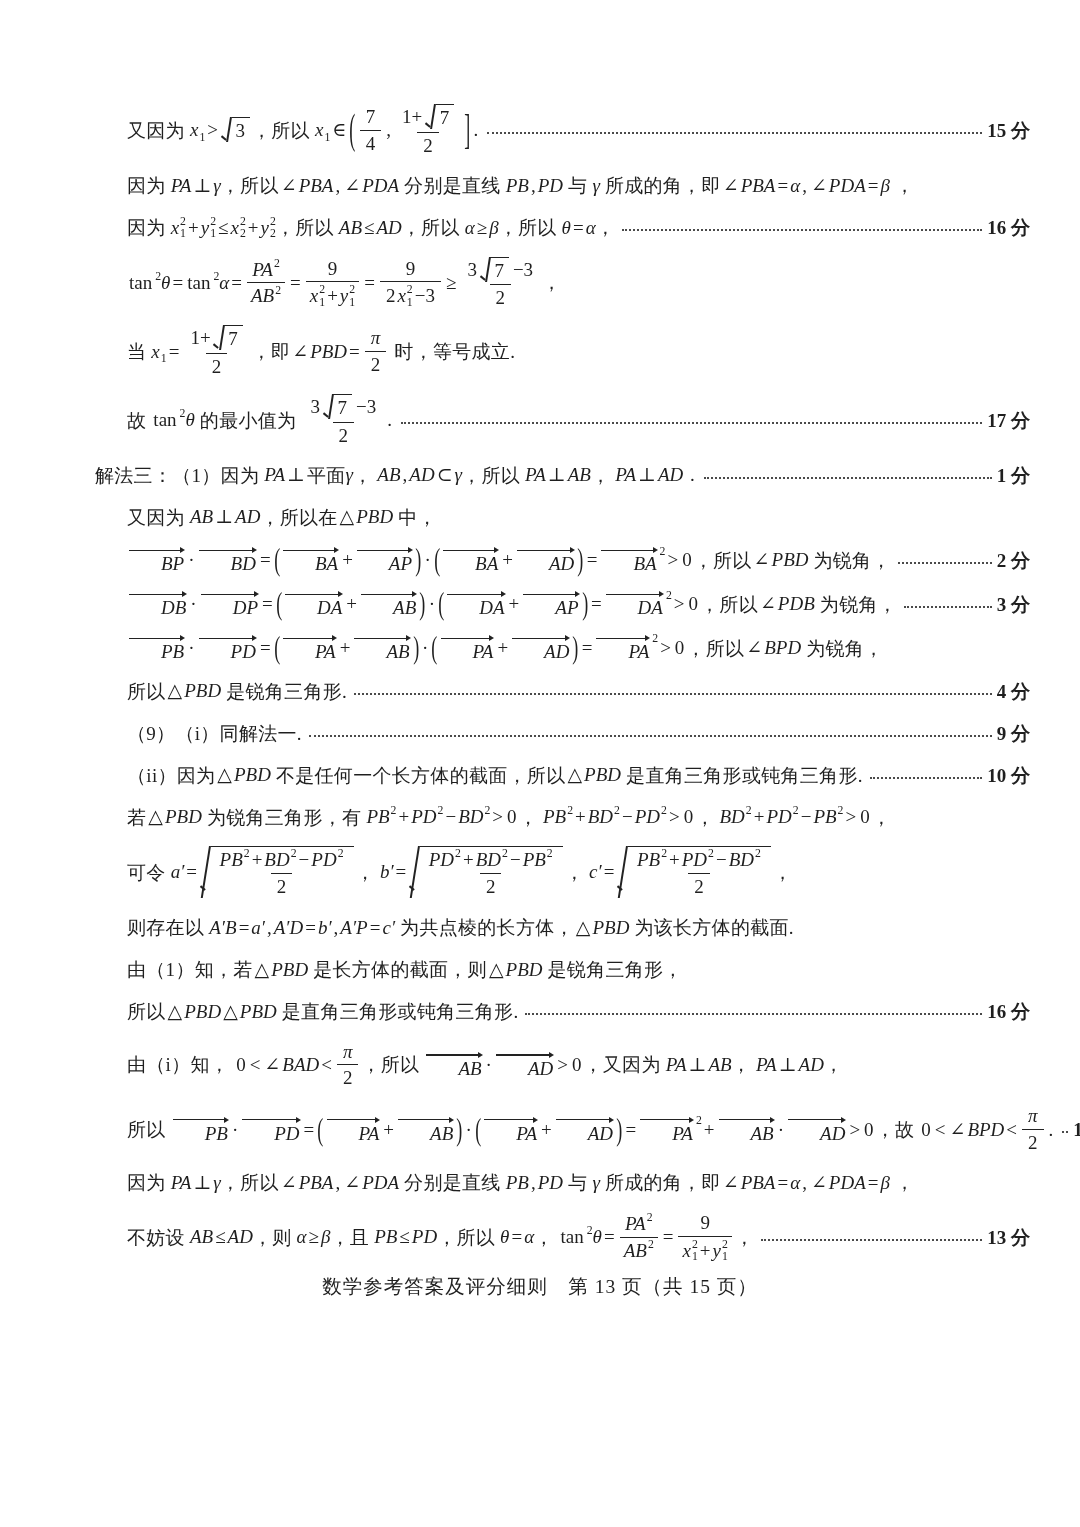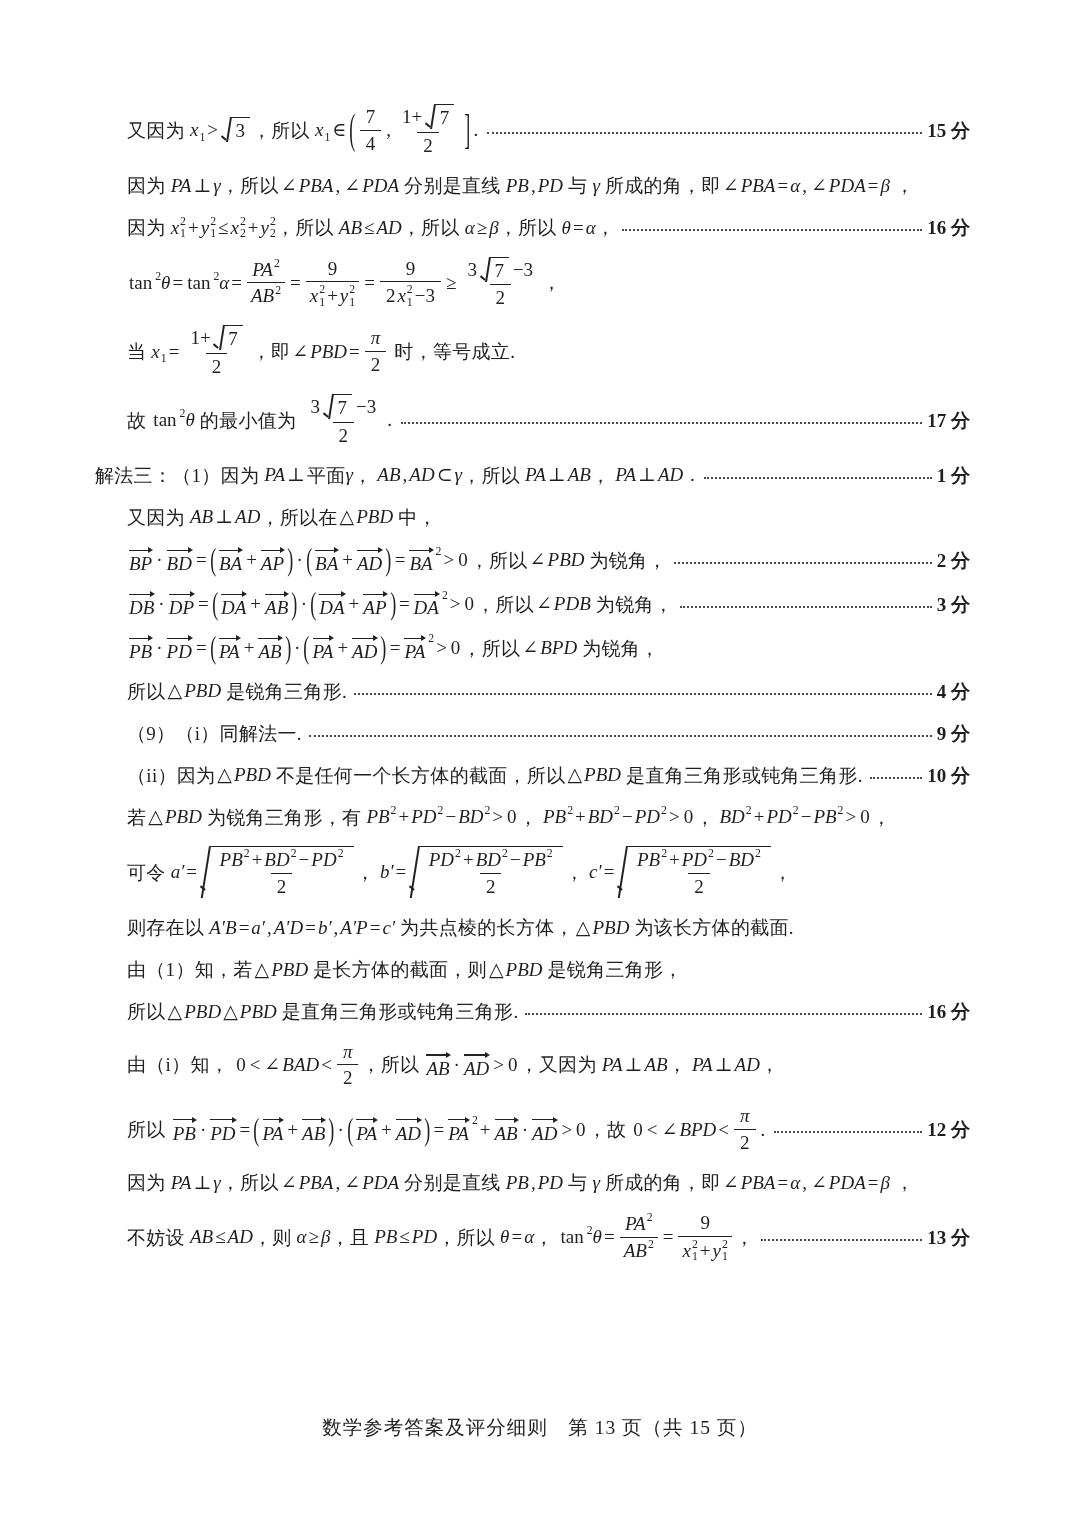--- a/index.html
+++ b/index.html
@@ -1,21 +1,21 @@
 <!DOCTYPE html>
 <html><head>
 <meta charset="utf-8">
 <style>
   html,body { margin:0; padding:0; }
   body {
     width:1080px; height:1527px; background:#ffffff; color:#1f1f1f;
     font-family:"Liberation Serif","DejaVu Serif",serif;
     font-size:19px; position:relative; overflow:hidden;
   }
-  .page { box-sizing:border-box; width:1080px; height:1159px; padding:104px 110px 0 95px; position:relative; }
+  .page { box-sizing:border-box; width:1080px; height:1159px; padding:104px 50px 0 95px; position:relative; }
   .content { width:100%; }
   .line { display:flex; align-items:center; min-height:27px; margin-bottom:15px; }
   .line.ind { padding-left:32px; }
   .tk { white-space:pre; }
   .t-cn { letter-spacing:0.3px; }
   .mt { display:inline-flex; align-items:center; }
   .bl { white-space:pre; line-height:1.2; }
   .it { font-style:italic; }
   .up { font-style:normal; padding:0 2px; }
   .scripts { display:inline-flex; flex-direction:column; justify-content:center; font-size:0.62em; line-height:1.05; margin-left:1px; }
@@ -27,25 +27,25 @@
   .frac .fd { border-top:1.5px solid #222; padding:2px 4px 0; display:inline-flex; align-items:center; justify-content:center; }
   .sqrt { display:inline-flex; align-items:stretch; margin:0 2px; }
   .sqrt .hook { width:0.5em; position:relative; flex:none; }
   .sqrt .hook::before { content:""; position:absolute; top:0; right:0; bottom:2px; width:1.5px; background:#222; transform:skewX(-9deg); transform-origin:top; }
   .sqrt .hook::after { content:""; position:absolute; left:-14%; bottom:20%; width:60%; height:1.5px; background:#222; transform:rotate(40deg); }
   .sqrt .rc { border-top:1.5px solid #222; padding:2px 3px 1px 2px; display:inline-flex; align-items:center; }
   .vec { display:inline-flex; flex-direction:column; align-items:stretch; margin:0 1px; }
   .vec .arr { height:8px; position:relative; }
   .vec .arr::before { content:""; position:absolute; left:1px; right:4px; top:3.5px; height:1.3px; background:#222; }
   .vec .arr::after { content:""; position:absolute; right:0; top:1px; width:0; height:0; border-left:5px solid #222; border-top:3px solid transparent; border-bottom:3px solid transparent; }
-  .vec .vb { font-style:italic; text-align:center; line-height:1.1; padding:0 1px; white-space:pre; }
+  .vec .vb { font-style:italic; text-align:center; line-height:1.1; padding:0 1px; white-space:pre;margin-left:32px; }
   .br { display:inline-block; margin:0 1px; line-height:1.1; }
   .leader { flex:1 1 20px; min-width:6px; height:0; border-bottom:2px dotted #4a4a4a; margin:0 5px 0 7px; align-self:center; transform:translateY(2px); }
   .score { white-space:pre; flex:none;font-weight:bold; }
-  .footer { position:absolute; top:1414px; left:0; width:1080px; text-align:center; font-size:19.5px; letter-spacing:1px; }
+  .footer { position:absolute; top:1273px; left:0; width:1080px; text-align:center; font-size:19.5px; letter-spacing:1px; }
 </style>
 </head>
 <body>
 
 <div class="page">
   <div id="content" class="content">
       <div class="line ind">
         <span class="tk t-cn">又因为&nbsp;</span>
         <span class="mt">
           <span class="bl it">x</span>

